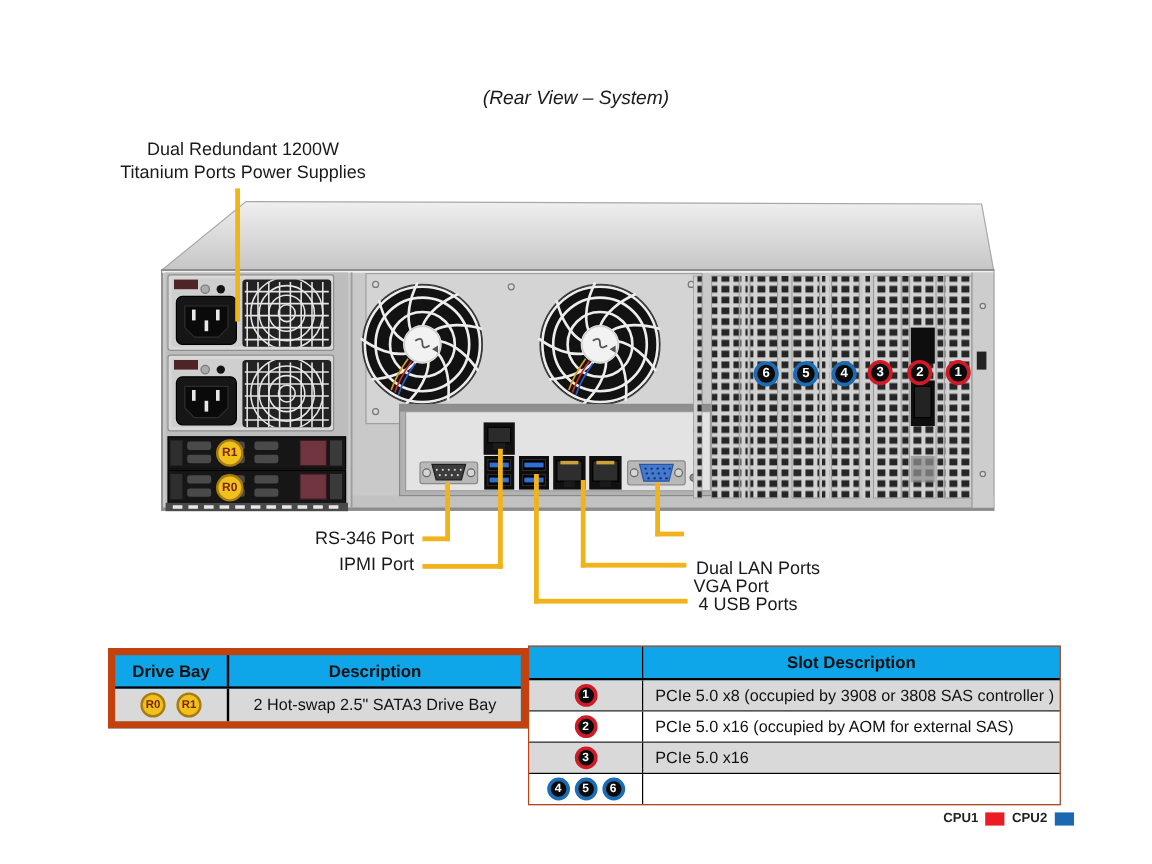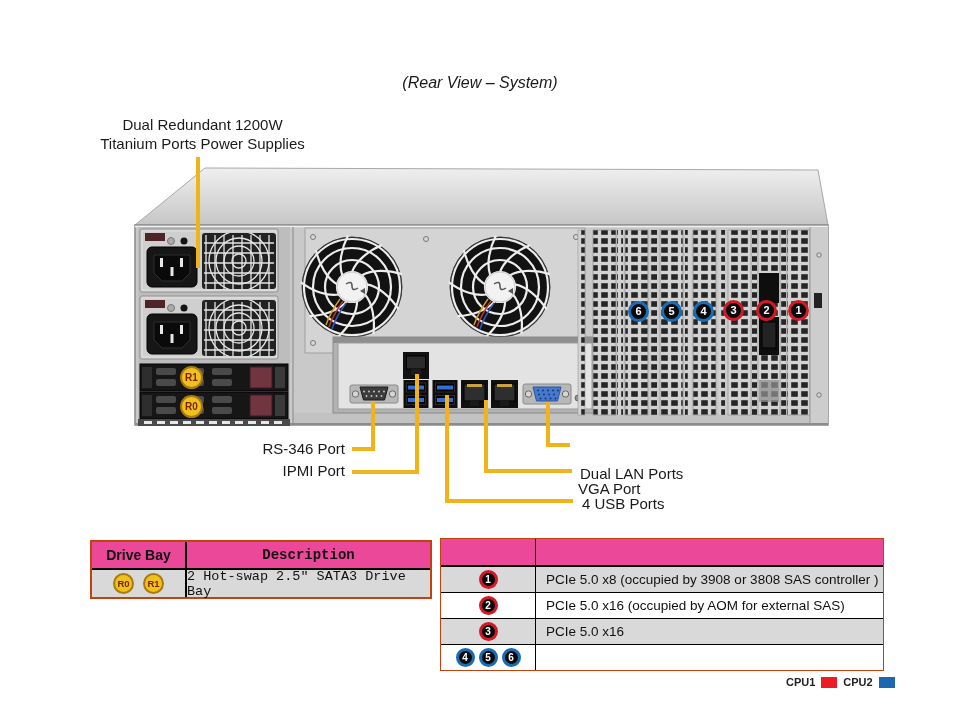--- a/index.html
+++ b/index.html
@@ -11,27 +11,27 @@
   .psu-callout{left:70px;top:115px;width:265px;text-align:center;line-height:19px;white-space:normal;}
   .yline{background:#f0b31c;position:absolute;}
   
   .slot-badge{position:absolute;width:15px;height:15px;border-radius:50%;background:#0a0a0a;
       color:#fff;font-weight:bold;font-size:11px;line-height:15px;text-align:center;}
   .ring-blue{border:3px solid #1a6cb5;}
   .ring-red{border:3px solid #d11a28;}
   .r-badge{position:absolute;width:19px;height:19px;border-radius:50%;background:#f0c11d;
       border:2px solid #a87a10;color:#7a2400;font-weight:bold;font-size:10px;line-height:19px;text-align:center;}
   
-  .tbl{position:absolute;background:#ec4899;border:2px solid #c2410c;}
+  .tbl{position:absolute;background:#0ea5e9;border:6px solid #c2410c;}
   .trow{display:flex;align-items:stretch;}
   .tcell{display:flex;align-items:center;justify-content:center;font-size:13.5px;}
   .thead .tcell{font-weight:bold;font-size:14px;}
   .drive-tbl{left:90px;top:540px;width:338px;}
   .drive-tbl .c1{width:93px;border-right:2px solid #000;flex:none;}
-  .drive-tbl .c2{flex:1;font-family:Liberation Mono, monospace;}
+  .drive-tbl .c2{flex:1;}
   .drive-tbl .thead{height:26px;border-bottom:2px solid #000;}
   .drive-tbl .tdata{height:27px;background:#d9d9d9;}
   .slot-tbl{left:440px;top:538px;width:442px;border-width:1.5px;}
   .slot-tbl .c1{width:94px;border-right:1.5px solid #000;flex:none;gap:4px;}
   .slot-tbl .c2{flex:1;justify-content:flex-start;padding-left:10px;}
   .slot-tbl .thead{height:26px;border-bottom:2.5px solid #000;}
   .slot-tbl .tdata{height:25px;border-bottom:1px solid #000;}
   .slot-tbl .tdata:last-child{border-bottom:none;}
   .bg-gray{background:#d9d9d9;}
   .bg-white{background:#ffffff;}
@@ -307,20 +307,21 @@
         <span class="rtbl-badge">R0</span>
         <span class="rtbl-badge">R1</span>
       </div>
       <div class="tcell c2">2 Hot-swap 2.5" SATA3 Drive Bay</div>
     </div>
   </div>
 
   <div class="tbl slot-tbl">
     <div class="trow thead">
       <div class="tcell c1"></div>
+      <div class="tcell c2" style="justify-content:center;padding-left:0;">Slot Description</div>
     </div>
     <div class="trow tdata bg-gray">
       <div class="tcell c1">
         <span class="tbl-badge tbl-ring-red">1</span>
       </div>
       <div class="tcell c2">PCIe 5.0 x8 (occupied by 3908 or 3808 SAS controller )</div>
     </div>
     <div class="trow tdata bg-white">
       <div class="tcell c1">
         <span class="tbl-badge tbl-ring-red">2</span>

